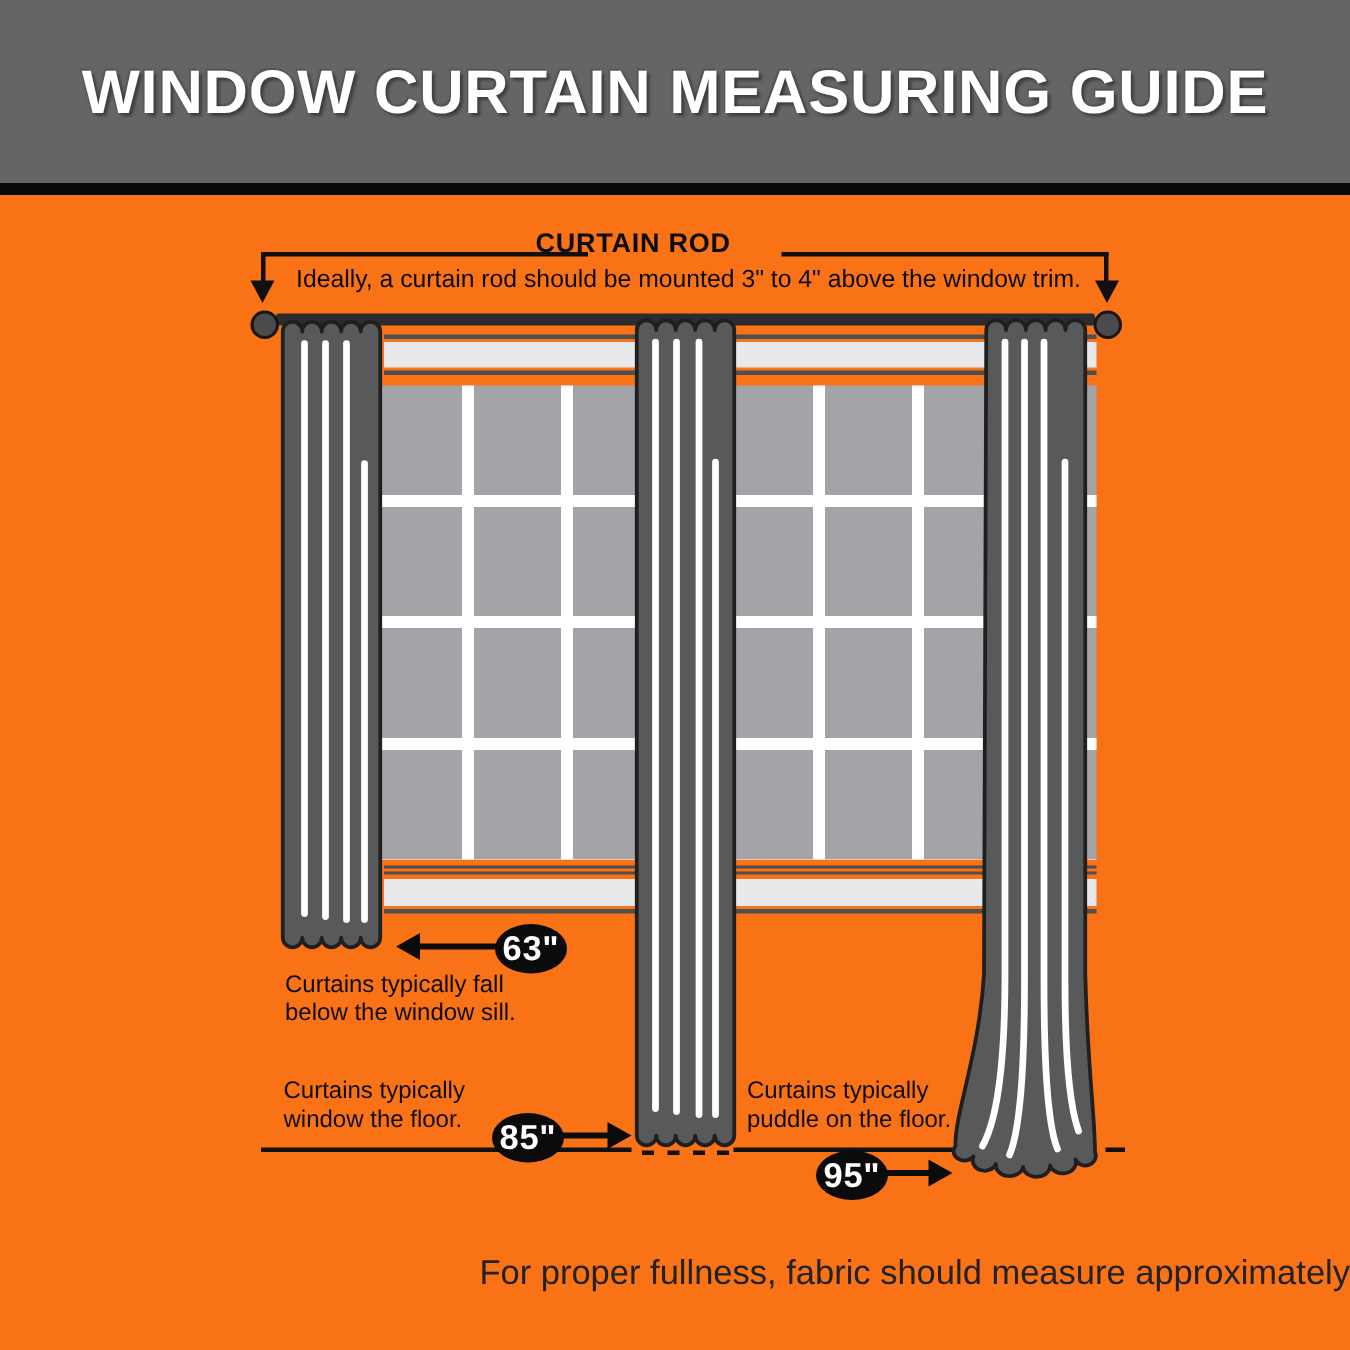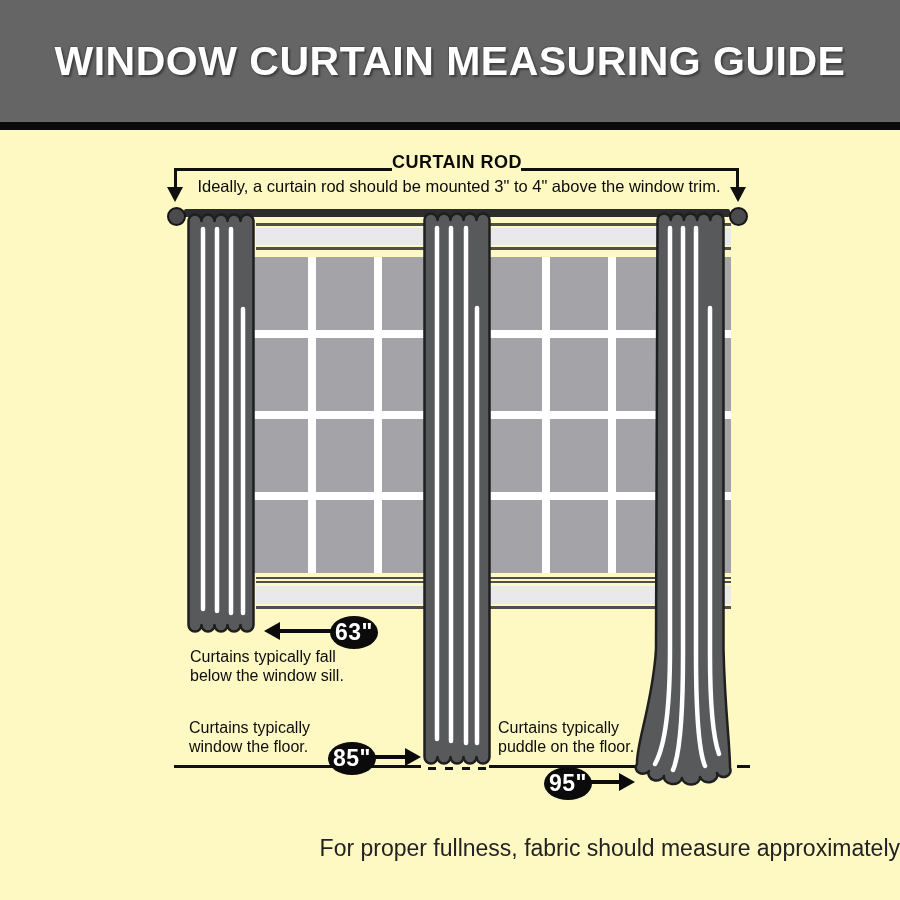--- a/index.html
+++ b/index.html
@@ -1,28 +1,28 @@
 <!DOCTYPE html>
 <html style="--header_bg: #656565; --banner_bar: #0a0a0a; --curtain: #58595b; --curtain_outline: #1f1f1f; --pane: #a4a4a8; --trim_light: #e9e9eb; --trim_dark: #4f4f51;"><head>
 <meta charset="utf-8">
 <style>
   html,body{margin:0;padding:0;background:#fff;}
   #canvas{
-    position:relative;width:900px;height:900px;background:#fef9c3;overflow:hidden;
+    position:relative;width:900px;height:900px;background:#f97316;overflow:hidden;
     font-family:"Liberation Sans",sans-serif;color:#0b0b0b;
   }
   
   .banner{position:absolute;left:0;top:0;width:900px;height:122px;
     background:var(--header_bg,#656565);display:flex;align-items:center;justify-content:center;}
   .banner-title{color:#fff;font-size:41px;font-weight:bold;letter-spacing:.5px;white-space:nowrap;
     text-shadow:2px 2px 2px rgba(0,0,0,.38), -1px -1px 1px rgba(0,0,0,.18);}
   .banner-bar{position:absolute;left:0;top:122px;width:900px;height:8px;background:var(--banner_bar,#0a0a0a);}
 
   
-  .rod-label{position:absolute;left:357px;top:152px;width:200px;text-align:center;
+  .rod-label{position:absolute;left:357px;top:152px;width:200px;text-align:left;
     font-size:18px;font-weight:bold;letter-spacing:.5px;z-index:4;}
   .bracket{position:absolute;background:#101010;z-index:4;}
   .bk-h-left{left:174px;top:168px;width:218px;height:3px;}
   .bk-h-right{left:521px;top:168px;width:218px;height:3px;}
   .bk-v-left{left:174px;top:168px;width:3px;height:20px;}
   .bk-v-right{left:736px;top:168px;width:3px;height:20px;}
   .down-arrow{position:absolute;width:0;height:0;z-index:4;
     border-left:8px solid transparent;border-right:8px solid transparent;border-top:15px solid #101010;}
   .da-left{left:167px;top:187px;}
   .da-right{left:730px;top:187px;}

